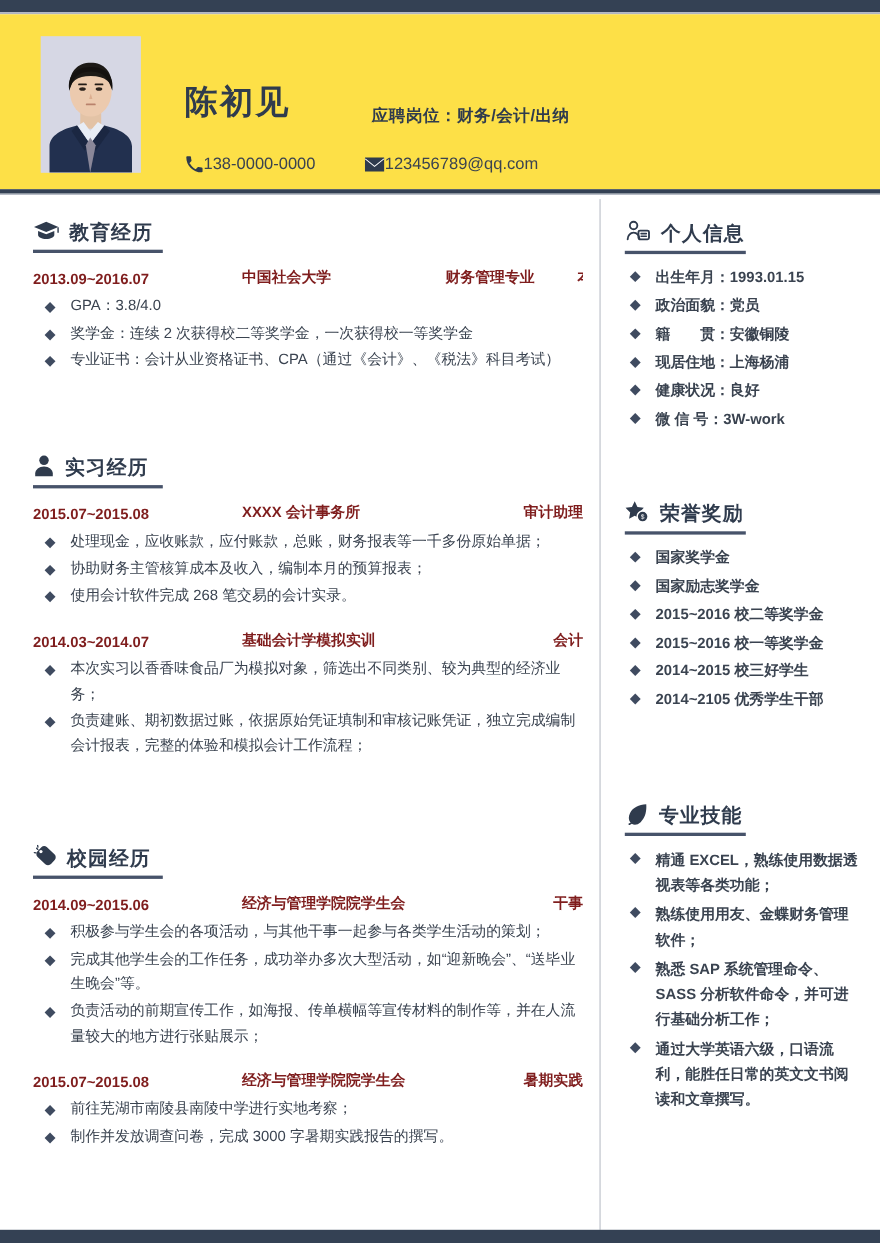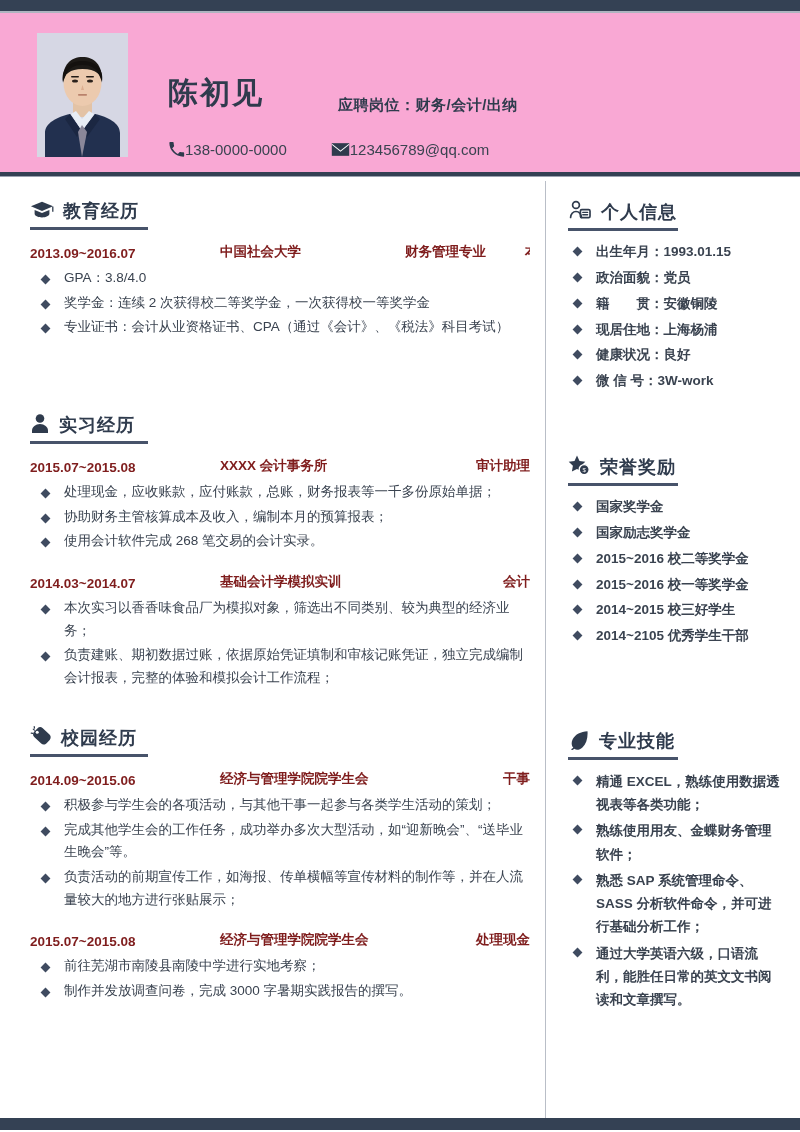--- a/index.html
+++ b/index.html
@@ -40,21 +40,21 @@
     background:#9aa2b0;
   }
   .col-divider{
     position:absolute;left:545px;top:181px;width:1px;height:937px;
     background:#b9bec7;
   }
 
   
   .header{
     position:absolute;left:0;top:13px;width:800px;height:159px;
-    background:#f9a8d4;
+    background:#fde047;
   }
   .photo{
     position:absolute;left:37px;top:20px;width:91px;height:124px;
     background:#d8d9e6;
     overflow:hidden;
   }
   .photo svg{display:block;}
   .name{
     position:absolute;left:168px;top:60px;
     font-size:30px;font-weight:bold;color:#2f3b4d;
@@ -266,21 +266,21 @@
             <span class="e-date">2014.03~2014.07</span>
             <span class="e-org">基础会计学模拟实训</span>
             <span class="e-role">会计</span>
           </div>
           <ul class="bullets">
             <li>本次实习以香香味食品厂为模拟对象，筛选出不同类别、较为典型的经济业务；</li>
             <li>负责建账、期初数据过账，依据原始凭证填制和审核记账凭证，独立完成编制会计报表，完整的体验和模拟会计工作流程；</li>
           </ul>
         </div>
       </div>
-      <div class="sec" style="position: absolute; left: 0px; top: 526px; width: 500px;">
+      <div class="sec" style="position: absolute; left: 0px; top: 568px; width: 500px;">
         <div>
           <div class="sec-head">
             <span class="ico">
               <svg width="22" height="21" viewBox="0 0 22 21" fill="#2f3b4d">
       <path d="M7.6 2.2c1.3-1.4 3.5-1.5 4.9-.2l7 6.6c1.5 1.4 1.6 3.8.2 5.3l-3.1 3.4c-1.4 1.6-3.9 1.7-5.4.3l-7-6.6c-1.5-1.4-1.5-3.7-.1-5.2z"></path>
       <circle cx="7.2" cy="6.2" r="1.5" fill="#ffffff"></circle>
       <path d="M3.3 3.1l1.1 1.1M1.2 7.1l1.5.2M4.2 0.6l.3 1.5" stroke="#2f3b4d" stroke-width="1.2" fill="none" stroke-linecap="round"></path>
               </svg>
             </span>
             <span class="sec-title">校园经历</span>
@@ -296,21 +296,21 @@
           <ul class="bullets">
             <li>积极参与学生会的各项活动，与其他干事一起参与各类学生活动的策划；</li>
             <li>完成其他学生会的工作任务，成功举办多次大型活动，如“迎新晚会”、“送毕业生晚会”等。</li>
             <li>负责活动的前期宣传工作，如海报、传单横幅等宣传材料的制作等，并在人流量较大的地方进行张贴展示；</li>
           </ul>
         </div>
         <div style="margin-top: 20px;">
           <div class="entry-head">
             <span class="e-date">2015.07~2015.08</span>
             <span class="e-org">经济与管理学院院学生会</span>
-            <span class="e-role">处理现金</span>
+            <span class="e-role">暑期实践</span>
           </div>
           <ul class="bullets">
             <li>前往芜湖市南陵县南陵中学进行实地考察；</li>
             <li>制作并发放调查问卷，完成 3000 字暑期实践报告的撰写。</li>
           </ul>
         </div>
       </div>
     </div>
 
   <div class="right" id="right-col">

